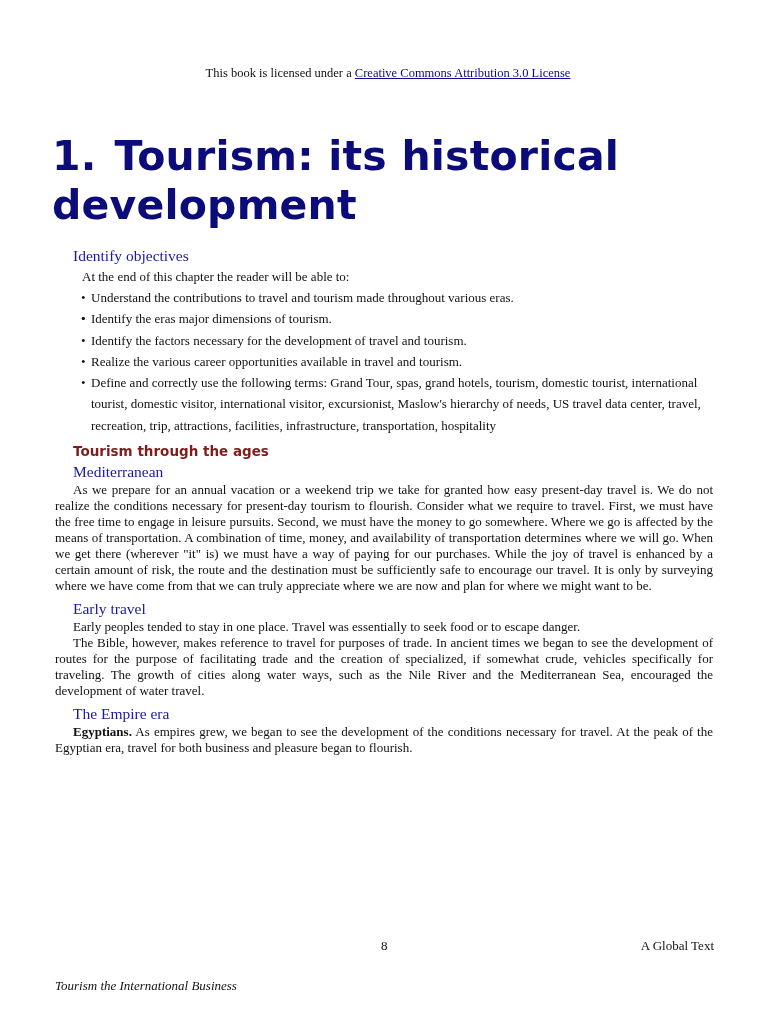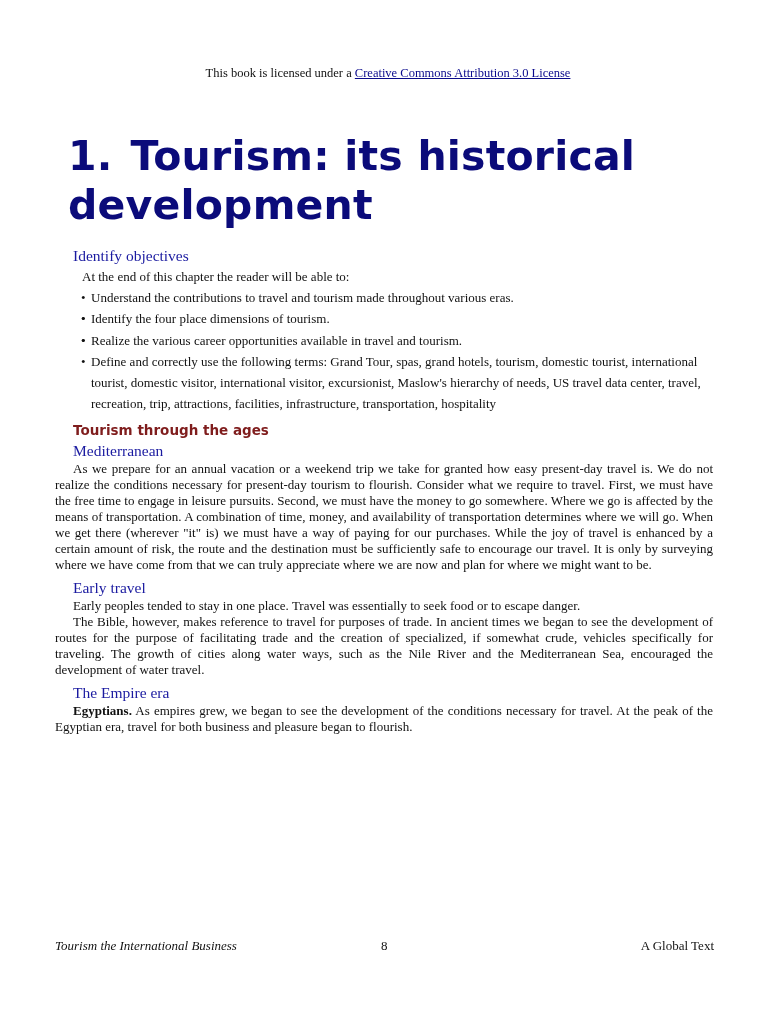--- a/index.html
+++ b/index.html
@@ -3,21 +3,21 @@
   <meta charset="utf-8">
   <style>
     html, body { margin: 0; padding: 0; background: #ffffff; }
     body { width: 768px; height: 1024px; position: relative; overflow: hidden;
            font-family: "Liberation Serif", "DejaVu Serif", serif; color: #111111; }
 
     .license { position: absolute; top: 66px; left: 4px; width: 768px; text-align: center;
                font-size: 12.5px; }
     .license a { color: #0a0a8c; text-decoration: underline; }
 
-    .chapter-title { position: absolute; top: 132px; left: 68px; width: 660px; margin: 0;
+    .chapter-title { position: absolute; top: 132px; left: 52px; width: 660px; margin: 0;
                      font-family: "DejaVu Sans", "Liberation Sans", sans-serif; font-weight: bold;
                      font-size: 41px; line-height: 49px; color: #0b0b7a; letter-spacing: 0.2px; }
     .chapter-title .num { margin-right: 18px; }
 
     .content { position: absolute; top: 245px; left: 55px; width: 658px; }
 
     .h-serif { font-family: "Liberation Serif", "DejaVu Serif", serif; color: #1a1aa0;
                font-size: 15.5px; font-weight: normal; margin: 0; padding-left: 18px; line-height: 21px; }
     .h-sans { font-family: "DejaVu Sans", "Liberation Sans", sans-serif; color: #7f1d1d;
               font-size: 13.5px; font-weight: bold; margin: 0; padding-left: 18px; line-height: 19px; }
@@ -29,42 +29,42 @@
 
     .para { font-size: 13px; line-height: 16px; text-align: justify; margin: 0;
             text-indent: 18px; }
     .para b { font-weight: bold; }
 
     .gap-s { height: 4px; }
     .gap-m { height: 6px; }
 
     .footer { position: absolute; top: 938px; left: 55px; width: 659px; font-size: 13px;
               display: flex; justify-content: space-between; }
-    .footer .left { font-style: italic; }
+    .footer .left { font-style: italic; margin-top: 40px; }
     .footer .center { position: absolute; left: 326px; }
   </style>
 </head>
 <body>
 
 <div class="license">
   <span>This book is licensed under a </span><a href="#">Creative Commons Attribution 3.0 License</a>
 </div>
 
 <h1 class="chapter-title">
   <span class="num">1.</span><span>Tourism: its historical development</span>
 </h1>
 
 <div class="content">
   <h2 class="h-serif">Identify objectives</h2>
   <p class="obj-intro">At the end of this chapter the reader will be able to:</p>
   <ul class="obj-list">
     <li><span class="bullet">•</span><span>Understand the contributions to travel and tourism made throughout various eras.</span></li>
     <li><span class="bullet">•</span></li>
-    <li><span class="bullet">•</span><span>Identify the four place dimensions of tourism.</span></li>
-    <li><span class="bullet">•</span></li>
+    <li><span class="bullet">•</span><span>Identify the eras major dimensions of tourism.</span></li>
+    <li><span class="bullet">•</span><span> Identify the factors necessary for the development of travel and tourism.</span></li>
     <li><span class="bullet">•</span><span>Realize the various career opportunities available in travel and tourism.</span></li>
     <li><span class="bullet">•</span><span>Define and correctly use the following terms: Grand Tour, spas, grand hotels, tourism, domestic tourist, international tourist, domestic visitor, international visitor, excursionist, Maslow's hierarchy of needs, US travel data center, travel, recreation, trip, attractions, facilities, infrastructure, transportation, hospitality</span></li>
   </ul>
 
   <div class="gap-m"></div>
   <h2 class="h-sans">Tourism through the ages</h2>
   <h3 class="h-serif">Mediterranean</h3>
   <p class="para">As we prepare for an annual vacation or a weekend trip we take for granted how easy present-day travel is. We do not realize the conditions necessary for present-day tourism to flourish. Consider what we require to travel. First, we must have the free time to engage in leisure pursuits. Second, we must have the money to go somewhere. Where we go is affected by the means of transportation. A combination of time, money, and availability of transportation determines where we will go. When we get there (wherever "it" is) we must have a way of paying for our purchases. While the joy of travel is enhanced by a certain amount of risk, the route and the destination must be sufficiently safe to encourage our travel. It is only by surveying where we have come from that we can truly appreciate where we are now and plan for where we might want to be.</p>
 
   <div class="gap-s"></div>

